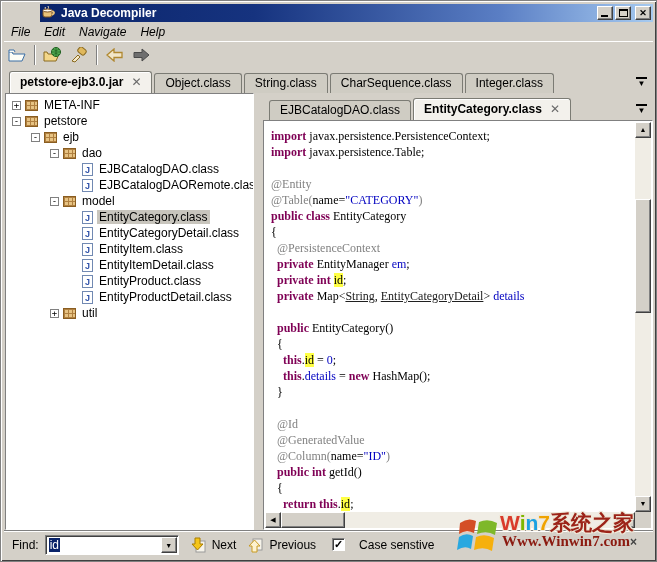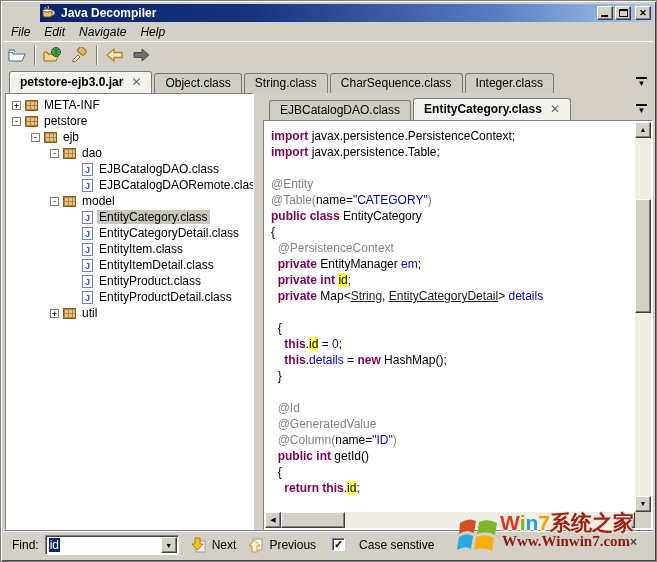--- a/index.html
+++ b/index.html
@@ -65,21 +65,21 @@
   .tree-label.selected { background:#c8c5bd; }
 
   
   .doctabs { height:27px; display:flex; align-items:flex-end; padding-left:6px; background:#d4d0c8; }
 
   
   .codewrap { position:absolute; left:0; top:27px; right:0; bottom:0;
               border:1px solid; border-color:#808080 #fff #fff #808080; background:#fff; }
   .codeview { position:absolute; left:1px; top:1px; right:17px; bottom:17px; overflow:hidden;
               padding:6px 0 0 6px; background:#fff; }
-  .code-line { font-family:Liberation Sans, sans-serif; font-size:12px; line-height:16px; white-space:pre; color:#000; }
+  .code-line { font-family:Liberation Serif, serif; font-size:12px; line-height:16px; white-space:pre; color:#000; }
   .seg-k { color:#7f0055; font-weight:bold; }
   .seg-a { color:#828282; }
   .seg-s { color:#0000c0; }
   .seg-f { color:#0000c0; }
   .seg-l { color:#202020; text-decoration:underline; }
   .seg-h { background:#ffff44; color:#000; }
 
   
   .vscroll { position:absolute; top:1px; right:1px; width:16px; bottom:17px; background:#f0ede5; }
   .hscroll { position:absolute; left:1px; bottom:1px; height:16px; right:17px; background:#f0ede5; }
@@ -296,20 +296,21 @@
           <div class="code-line">&nbsp;</div>
           <div class="code-line"><span class="seg-a">@Entity</span></div>
           <div class="code-line"><span class="seg-a">@Table(</span><span>name=</span><span class="seg-s">"CATEGORY"</span><span class="seg-a">)</span></div>
           <div class="code-line"><span class="seg-k">public class</span><span> EntityCategory</span></div>
           <div class="code-line"><span>{</span></div>
           <div class="code-line"><span>  </span><span class="seg-a">@PersistenceContext</span></div>
           <div class="code-line"><span>  </span><span class="seg-k">private</span><span> EntityManager </span><span class="seg-f">em</span><span>;</span></div>
           <div class="code-line"><span>  </span><span class="seg-k">private int</span><span> </span><span class="seg-h">id</span><span>;</span></div>
           <div class="code-line"><span>  </span><span class="seg-k">private</span><span> Map&lt;</span><span class="seg-l">String</span><span>, </span><span class="seg-l">EntityCategoryDetail</span><span>&gt; </span><span class="seg-f">details</span></div>
           <div class="code-line">&nbsp;</div>
+          <div class="code-line"><span>  </span><span class="seg-k">public</span><span> EntityCategory()</span></div>
           <div class="code-line"><span>  {</span></div>
           <div class="code-line"><span>    </span><span class="seg-k">this</span><span>.</span><span class="seg-h">id</span><span> = </span><span class="seg-f">0</span><span>;</span></div>
           <div class="code-line"><span>    </span><span class="seg-k">this</span><span>.</span><span class="seg-f">details</span><span> = </span><span class="seg-k">new</span><span> HashMap();</span></div>
           <div class="code-line"><span>  }</span></div>
           <div class="code-line">&nbsp;</div>
           <div class="code-line"><span>  </span><span class="seg-a">@Id</span></div>
           <div class="code-line"><span>  </span><span class="seg-a">@GeneratedValue</span></div>
           <div class="code-line"><span>  </span><span class="seg-a">@Column(</span><span>name=</span><span class="seg-s">"ID"</span><span class="seg-a">)</span></div>
           <div class="code-line"><span>  </span><span class="seg-k">public int</span><span> getId()</span></div>
           <div class="code-line"><span>  {</span></div>

